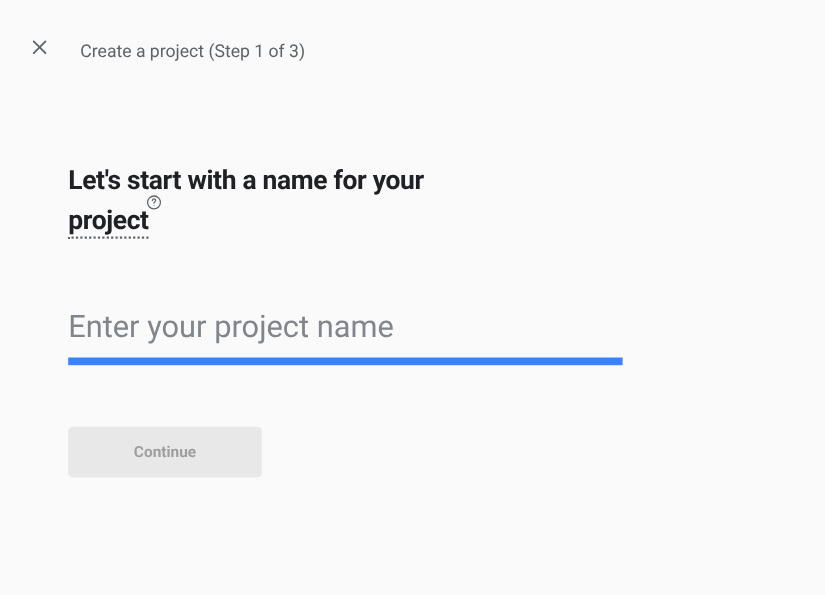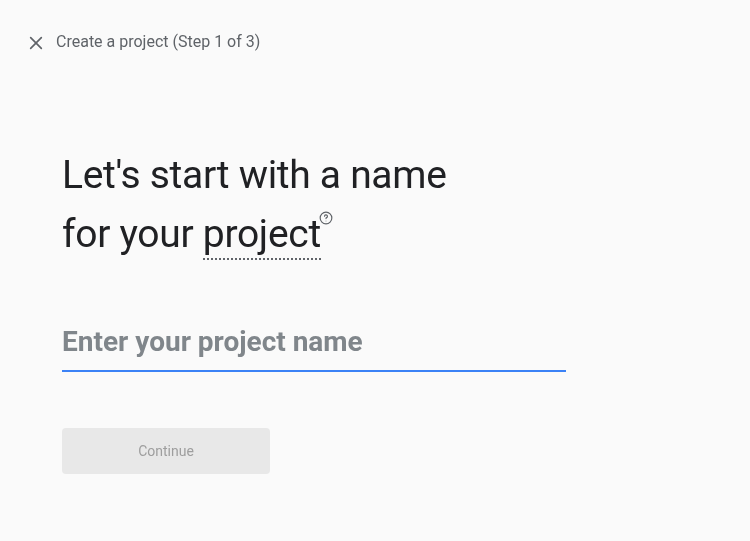--- a/index.html
+++ b/index.html
@@ -10,23 +10,23 @@
     body {
       font-family: 'Google Sans', 'Roboto', -apple-system, BlinkMacSystemFont, 'Segoe UI', Arial, sans-serif;
       background: #fafafa;
       width: 750px;
       height: 541px;
       overflow: hidden;
       color: #202124;
     }
     .header {
       display: flex;
-      align-items: flex-start;
+      align-items: flex-end;
       padding: 32px 24px 0 24px;
-      gap: 8px;
+      gap: 25px;
     }
     .close-btn {
       width: 24px;
       height: 24px;
       display: flex;
       align-items: center;
       justify-content: center;
       cursor: pointer;
       color: #5f6368;
       background: none;
@@ -39,22 +39,22 @@
     .header-title {
       font-size: 16px;
       color: #5f6368;
       font-weight: 400;
     }
     .content {
       padding: 90px 0 0 62px;
       max-width: 566px;
     }
     .heading {
-      font-size: 39px;
-      font-weight: 400;
+      font-size: 24px;
+      font-weight: 700;
       color: #202124;
       line-height: 1.5;
       letter-spacing: -0.3px;
       max-width: 400px;
     }
     .heading .underlined {
       border-bottom: 2px dotted #5f6368;
       padding-bottom: 1px;
       position: relative;
     }
@@ -74,24 +74,24 @@
       width: 14px;
       height: 14px;
     }
     .input-wrapper {
       margin-top: 58px;
       width: 504px;
     }
     .project-input {
       width: 100%;
       border: none;
-      border-bottom: 2px solid #3b82f6;
+      border-bottom: 7px solid #3b82f6;
       background: transparent;
       font-size: 28px;
-      font-weight: 700;
+      font-weight: 400;
       color: #202124;
       padding: 4px 0 12px 0;
       outline: none;
       font-family: inherit;
     }
     .project-input::placeholder {
       color: #80868b;
     }
     .project-id-chip {
       display: inline-block;
@@ -100,27 +100,27 @@
       border: 1px solid #e0e0e0;
       border-radius: 14px;
       font-size: 12px;
       color: #9aa0a6;
       background: transparent;
       cursor: pointer;
     }
     .continue-btn {
       display: block;
       margin-top: 56px;
-      width: 208px;
+      width: 176px;
       height: 46px;
       background: #e8e8e8;
       border: none;
       border-radius: 4px;
       font-size: 14px;
-      font-weight: 400;
+      font-weight: 700;
       color: #9e9e9e;
       cursor: not-allowed;
       font-family: inherit;
     }
   </style>
 </head>
 <body>
 
 <div class="header">
   <button class="close-btn">

